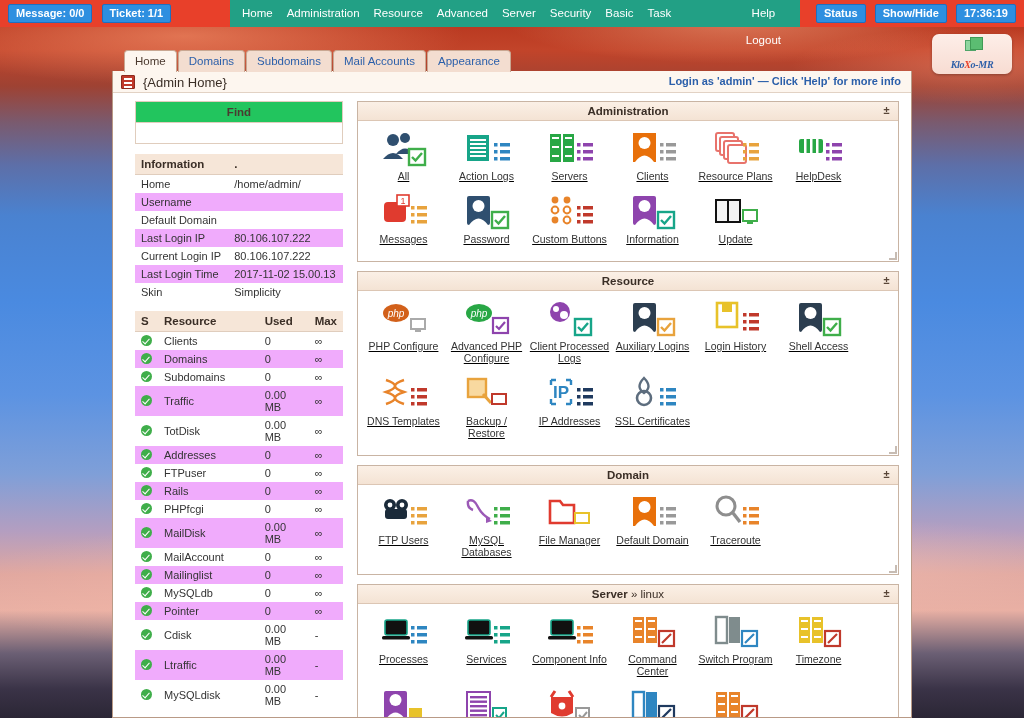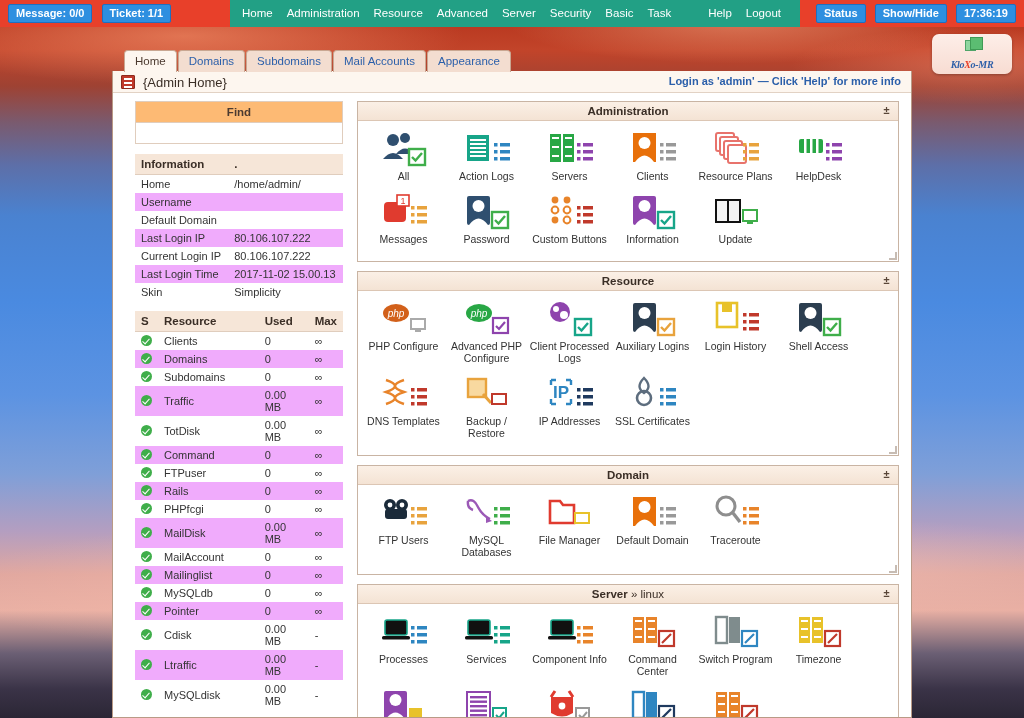--- a/index.html
+++ b/index.html
@@ -52,21 +52,21 @@
   #left-badges{ position:absolute; left:8px; top:4px; }
   #left-badges .badge{ margin-right:6px; }
   #right-badges{ position:absolute; right:8px; top:4px; }
   #right-badges .badge{ margin-left:6px; }
 
   #menu-strip{
     position:absolute; left:230px; top:0; width:570px; height:27px;
     background:#22a085;
   }
   #menu-left{ position:absolute; left:5px; top:0; height:27px; display:flex; align-items:center; }
-  #menu-right{ position:absolute; right:12px; top:0; height:27px; display:flex; align-items:center; }
+  #menu-right{ position:absolute; right:12px; top:0; height:27px; display:flex; align-items:center;flex-direction:column; }
   .menu-item{
     color:#fff; font-size:11.5px; padding:0 7px; line-height:27px;
     text-decoration:none; white-space:nowrap; cursor:pointer;
   }
 
   
   #logo{
     position:absolute; right:12px; top:34px; width:80px; height:40px;
     background:linear-gradient(#fdeee8,#f8dcd2);
     border-radius:7px; box-shadow:0 1px 3px rgba(0,0,0,.3);
@@ -125,21 +125,21 @@
     position:absolute; right:10px; top:4px; font-size:11px;
     color:#2b5faa; font-weight:bold;
   }
 
   #content{ display:flex; height:625px; }
 
   
   #sidebar{ width:240px; padding:8px 10px 0 22px; }
   .find-box{ border:1px solid #e0cdbd; margin-bottom:10px; }
   .find-head{
-    background:#fdba74; text-align:center; font-weight:bold;
+    background:#22c55e; text-align:center; font-weight:bold;
     font-size:11.5px; color:#4b3a30; padding:4px 0;
     border-bottom:1px solid #e0cdbd;
   }
   .find-input{
     width:100%; border:none; outline:none; padding:4px 5px;
     font-family:"Liberation Sans", sans-serif; font-size:11px; height:20px;
     background:#fff;
   }
 
   table.tbl{ width:100%; border-collapse:collapse; font-size:11px; margin-bottom:10px; }
@@ -180,21 +180,21 @@
   }
   .panel-head .sub{ font-weight:normal; }
   .panel-head .collapse{
     position:absolute; right:6px; top:3px; width:11px; height:11px;
     cursor:pointer; color:#5a4638; font-size:11px; line-height:11px;
   }
   .panel-body{ padding:8px 4px 6px; }
   .grid{ display:flex; flex-wrap:wrap; }
   .cell{
     width:83px; text-align:center; margin-bottom:10px; cursor:pointer;
-    display:flex; flex-direction:column; align-items:center;
+    display:flex; flex-direction:column; align-items:center;text-decoration:underline;
   }
   .cell .lbl{
     font-size:10.5px; color:#333; line-height:12px; margin-top:3px;
     max-width:80px;
   }
   .iconbox{ width:46px; height:38px; position:relative; }
   .resize-grip{
     position:absolute; right:1px; bottom:1px; width:8px; height:8px;
     border-right:2px solid #b0a094; border-bottom:2px solid #b0a094;
     opacity:.7;
@@ -340,21 +340,21 @@
               <td class="m">∞</td>
             </tr>
             <tr>
               <td><span class="ok"></span></td>
               <td>TotDisk</td>
               <td class="u">0.00 MB</td>
               <td class="m">∞</td>
             </tr>
             <tr class="alt">
               <td><span class="ok"></span></td>
-              <td>Command</td>
+              <td>Addresses</td>
               <td class="u">0</td>
               <td class="m">∞</td>
             </tr>
             <tr>
               <td><span class="ok"></span></td>
               <td>FTPuser</td>
               <td class="u">0</td>
               <td class="m">∞</td>
             </tr>
             <tr class="alt">

